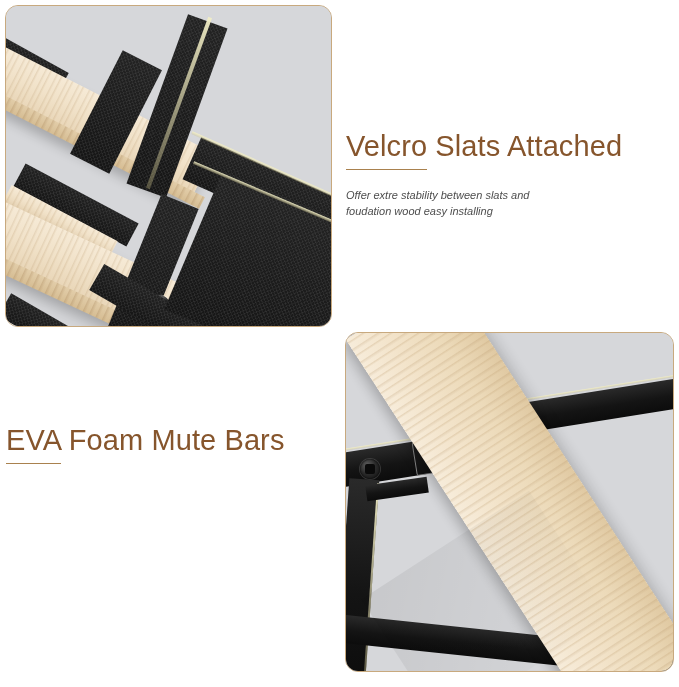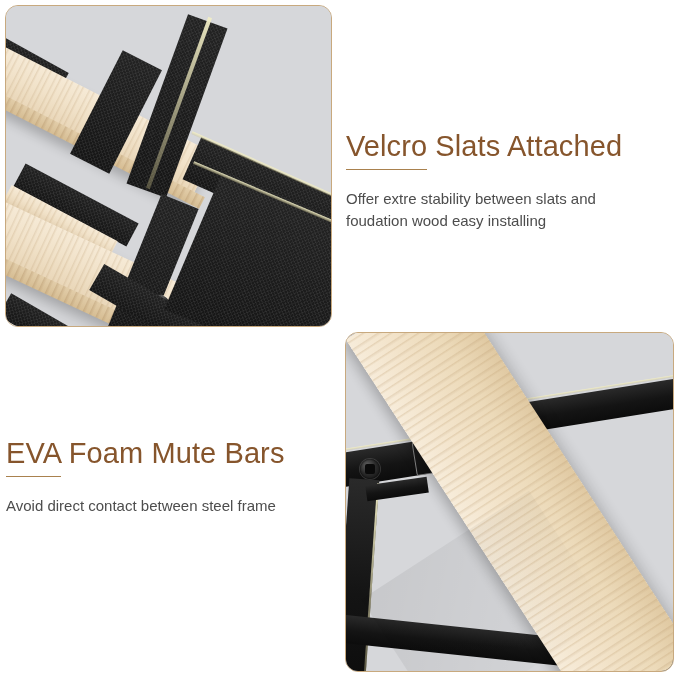--- a/index.html
+++ b/index.html
@@ -127,42 +127,43 @@
     position: absolute;
     background: linear-gradient(180deg, #1d1d1d 0%, #111 100%);
     border: 1px solid rgba(225,225,225,0.55);
     border-radius: 2px;
   }
 
   
   .text-block { position: absolute; }
 
   #text-velcro { left: 346px; top: 130px; width: 320px; }
-  #text-foam   { left: 6px;   top: 437px; width: 330px; }
+  #text-foam   { left: 6px;   top: 424px; width: 330px; }
 
   .headline {
     color: #86552c;
     font-size: 29px;
     font-weight: 400;
     line-height: 1.12;
     letter-spacing: 0.1px;
     white-space: nowrap;
     margin: 0;
   }
   .headline .uline {
     border-bottom: 1.6px solid #a9814e;
     padding-bottom: 7px;
   }
 
   .body-copy {
     color: #4d4d4d;
-    font-size: 15px;
+    font-size: 11px;
     line-height: 1.45;
     margin: 0;
     padding-top: 26px;
+    font-style: italic;
   }
   .body-copy .ln { display: block; }
 </style>
 </head>
 <body>
 
 <div class="stage">
 
   <div class="photo-frame" id="photo-velcro">
     <div class="scene">
@@ -204,21 +205,20 @@
     <h2 class="headline"><span class="uline">Velcro</span><span> Slats Attached</span></h2>
     <p class="body-copy">
         <span class="ln">Offer extre stability between slats and</span>
         <span class="ln">foudation wood easy installing</span>
       </p>
   </div>
 
   <div class="text-block" id="text-foam">
     <h2 class="headline"><span class="uline">EVA</span><span> Foam Mute Bars</span></h2>
     <p class="body-copy">
-        <span class="ln">Avoid direct contact between steel frame</span>
       </p>
   </div>
 
   <div class="photo-frame" id="photo-foam">
     <div class="scene">
 
       <div class="steel" style="left:150px; top:56px; width:230px; height:30px; transform:rotate(-9deg);"></div>
       <div class="rimlight" style="left:150px; top:52px; width:230px; height:2px; transform:rotate(-9deg);"></div>
 
       <div class="steel" style="left:-60px; top:114px; width:190px; height:34px; transform:rotate(-9deg);"></div>

